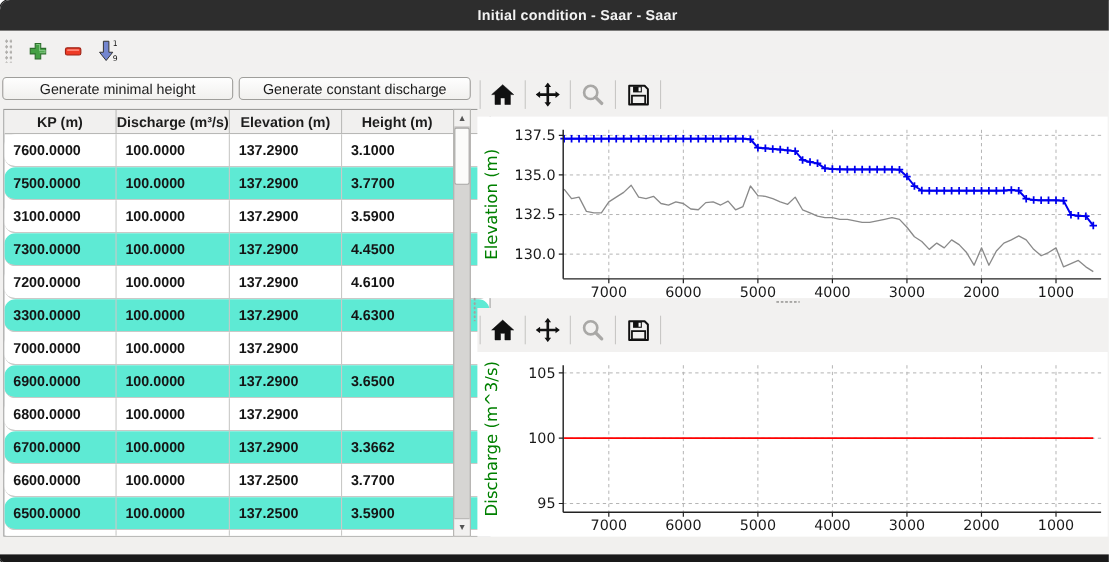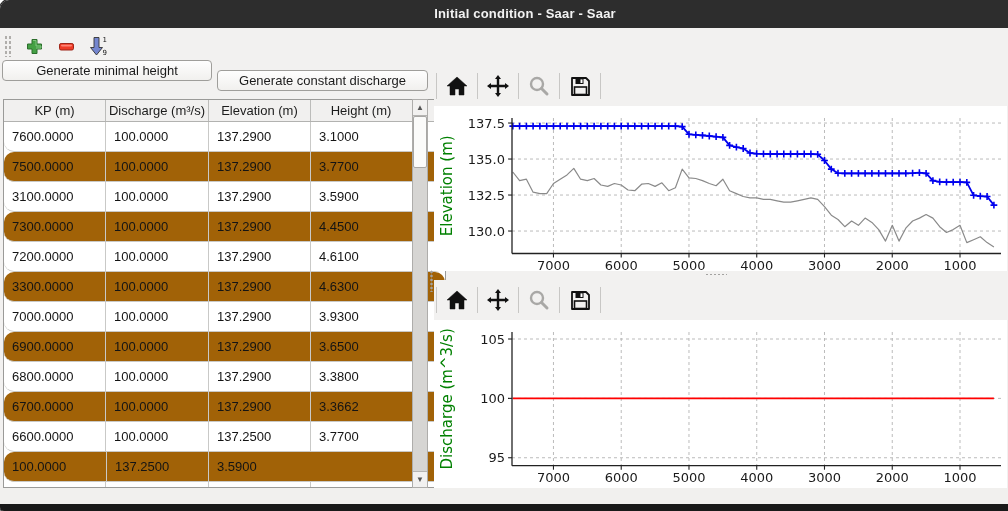--- a/index.html
+++ b/index.html
@@ -12,29 +12,29 @@
              background:#8b7cba;display:flex;align-items:center;justify-content:center;cursor:pointer;}
   
   .main-toolbar{position:absolute;top:28px;left:0;right:0;height:36px;background:#f2f1f0;display:flex;align-items:center;}
   .tb-handle{width:7px;height:22px;margin-left:4px;
              background-image:radial-gradient(#b0aeab 1px,transparent 1.2px);background-size:4px 5px;}
   .tb-btn{width:30px;height:28px;margin-left:2px;display:flex;align-items:center;justify-content:center;border-radius:3px;cursor:pointer;}
   
   .gen-btn{position:absolute;height:21px;background:linear-gradient(#fefefe,#f1f0ee);
            border:1px solid #9f9e9b;border-radius:4px;font-size:13px;color:#1b1b1b;
            display:flex;align-items:center;justify-content:center;cursor:pointer;box-sizing:border-box;}
-  #btn-min{left:2px;top:60px;width:210px;}
+  #btn-min{left:2px;top:70px;width:210px;}
   #btn-dis{left:217px;top:70px;width:211px;}
   .table-wrap{position:absolute;left:3px;top:99px;width:443px;height:389px;background:#ffffff;
-              border:1px solid #9a9a98;box-sizing:border-box;overflow:hidden;}
+              border:1px solid #9a9a98;box-sizing:border-box;overflow:hidden;font-weight:bold;}
   .thead{display:flex;height:22px;background:#f1f0ef;border-bottom:1px solid #b2b2b0;box-sizing:border-box;}
   .th{font-size:13px;color:#1c1c1c;display:flex;align-items:center;justify-content:center;
       border-right:1px solid #bcbcba;box-sizing:border-box;cursor:pointer;}
   .trow{display:flex;height:30px;background:#ffffff;border-bottom:1px solid #c9c9c7;box-sizing:border-box;border-radius:10px;}
-  .trow.alt{background:#a16207;}
+  .trow.alt{background:#5eead4;}
   .td{font-size:13px;color:#141414;display:flex;align-items:center;padding-left:8px;
       border-right:1px solid #c9c9c7;box-sizing:border-box;cursor:default;}
   .c0{width:102px;}.c1{width:103px;}.c2{width:102px;}.c3{width:100px;border-right:none!important;}
   .th.c3{border-right:none;}
   
   .vscroll{position:absolute;left:412px;top:99px;width:16px;height:389px;background:#d6d5d3;
            border:1px solid #aeadab;box-sizing:border-box;}
   .sb-btn{position:absolute;left:0;width:14px;height:15px;background:#f2f1f0;display:flex;
           align-items:center;justify-content:center;font-size:8px;color:#555;cursor:pointer;}
   .sb-up{top:0;border-bottom:1px solid #b5b4b2;}
@@ -145,47 +145,46 @@
         <div class="trow alt">
           <div class="td c0">3300.0000</div>
           <div class="td c1">100.0000</div>
           <div class="td c2">137.2900</div>
           <div class="td c3">4.6300</div>
         </div>
         <div class="trow">
           <div class="td c0">7000.0000</div>
           <div class="td c1">100.0000</div>
           <div class="td c2">137.2900</div>
-          <div class="td c3">3.9300</div>
         </div>
         <div class="trow alt">
           <div class="td c0">6900.0000</div>
           <div class="td c1">100.0000</div>
           <div class="td c2">137.2900</div>
           <div class="td c3">3.6500</div>
         </div>
         <div class="trow">
           <div class="td c0">6800.0000</div>
           <div class="td c1">100.0000</div>
           <div class="td c2">137.2900</div>
-          <div class="td c3">3.3800</div>
         </div>
         <div class="trow alt">
           <div class="td c0">6700.0000</div>
           <div class="td c1">100.0000</div>
           <div class="td c2">137.2900</div>
           <div class="td c3">3.3662</div>
         </div>
         <div class="trow">
           <div class="td c0">6600.0000</div>
           <div class="td c1">100.0000</div>
           <div class="td c2">137.2500</div>
           <div class="td c3">3.7700</div>
         </div>
         <div class="trow alt">
+          <div class="td c0">6500.0000</div>
           <div class="td c1">100.0000</div>
           <div class="td c2">137.2500</div>
           <div class="td c3">3.5900</div>
         </div>
         <div class="trow">
           <div class="td c0"></div>
           <div class="td c1"></div>
           <div class="td c2"></div>
           <div class="td c3"></div>
         </div>

